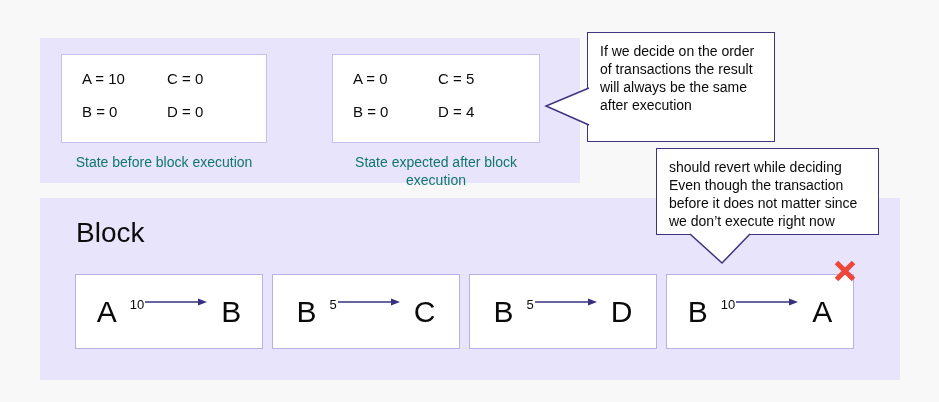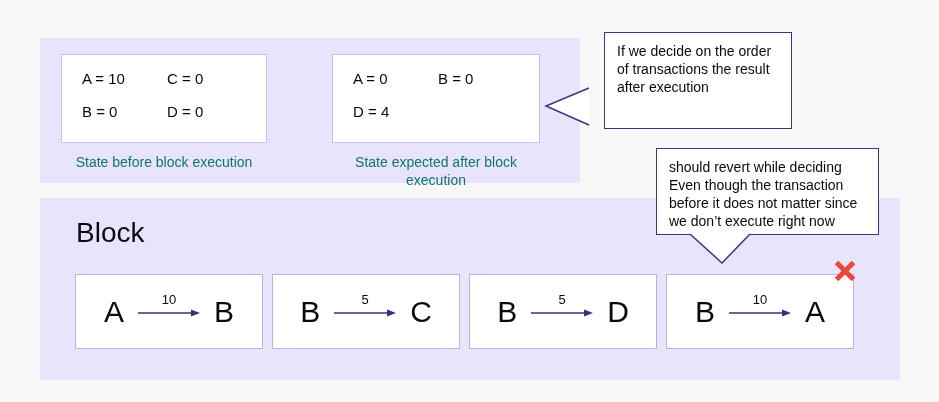--- a/index.html
+++ b/index.html
@@ -50,21 +50,21 @@
   #state-caption-1 { left:332px; width:208px; }
 
   .callout {
     position:absolute;
     background:#ffffff;
     border:1.5px solid #3d3382;
     box-sizing:border-box;
     font-size:14px;
     line-height:18px;
   }
-  #callout-0 { left:604px; top:32px;  width:188px; height:97px; padding:9px 4px 0 12px; }
+  #callout-0 { left:587px; top:32px;  width:188px; height:110px; padding:9px 4px 0 12px; }
   #callout-1 { left:656px; top:148px; width:223px; height:87px; padding:9px 4px 0 12px; }
   .callout .line { white-space:nowrap; }
   .callout-tail { position:absolute; }
   #callout-tail-0 { left:544px; top:86px; }
   #callout-tail-1 { left:688px; top:233px; }
 
   #block-title {
     position:absolute;
     left:76px; top:220px;
     font-size:28px;
@@ -87,22 +87,22 @@
   #tx-box-1 { left:272px; }
   #tx-box-2 { left:469px; }
   #tx-box-3 { left:666px; }
   .tx-letter {
     font-size:30px;
     line-height:34px;
     color:#0a0a0a;
   }
   .tx-arrow-group {
     display:flex;
-    flex-direction:column;
-    align-items:center;
+    flex-direction:row;
+    align-items:flex-start;
     position:relative;
     top:-7px;
   }
   .tx-amount {
     font-size:13px;
     line-height:15px;
     margin-bottom:1px;
     color:#0a0a0a;
   }
   #reject-x { position:absolute; left:833px; top:259px; }
@@ -122,29 +122,31 @@
       <span>C = 0</span>
       <span>B = 0</span>
       <span>D = 0</span>
     </div>
   </div>
   <div id="state-caption-0" class="state-caption">State before block execution</div>
 
   <div id="state-box-1" class="state-box">
     <div class="state-grid">
       <span>A = 0</span>
+      <span>C = 5</span>
       <span>B = 0</span>
       <span>D = 4</span>
     </div>
   </div>
   <div id="state-caption-1" class="state-caption">State expected after block execution</div>
 
   <div id="callout-0" class="callout">
     <div class="line">If we decide on the order</div>
     <div class="line">of transactions the result</div>
+    <div class="line">will always be the same</div>
     <div class="line">after execution</div>
   </div>
   <svg id="callout-tail-0" class="callout-tail" width="47" height="42">
     <path d="M45 2 L2 20 L45 39" fill="#ffffff" stroke="#3d3382" stroke-width="1.5"></path>
   </svg>
 
   <div id="callout-1" class="callout">
     <div class="line">should revert while deciding</div>
     <div class="line">Even though the transaction</div>
     <div class="line">before it does not matter since</div>

